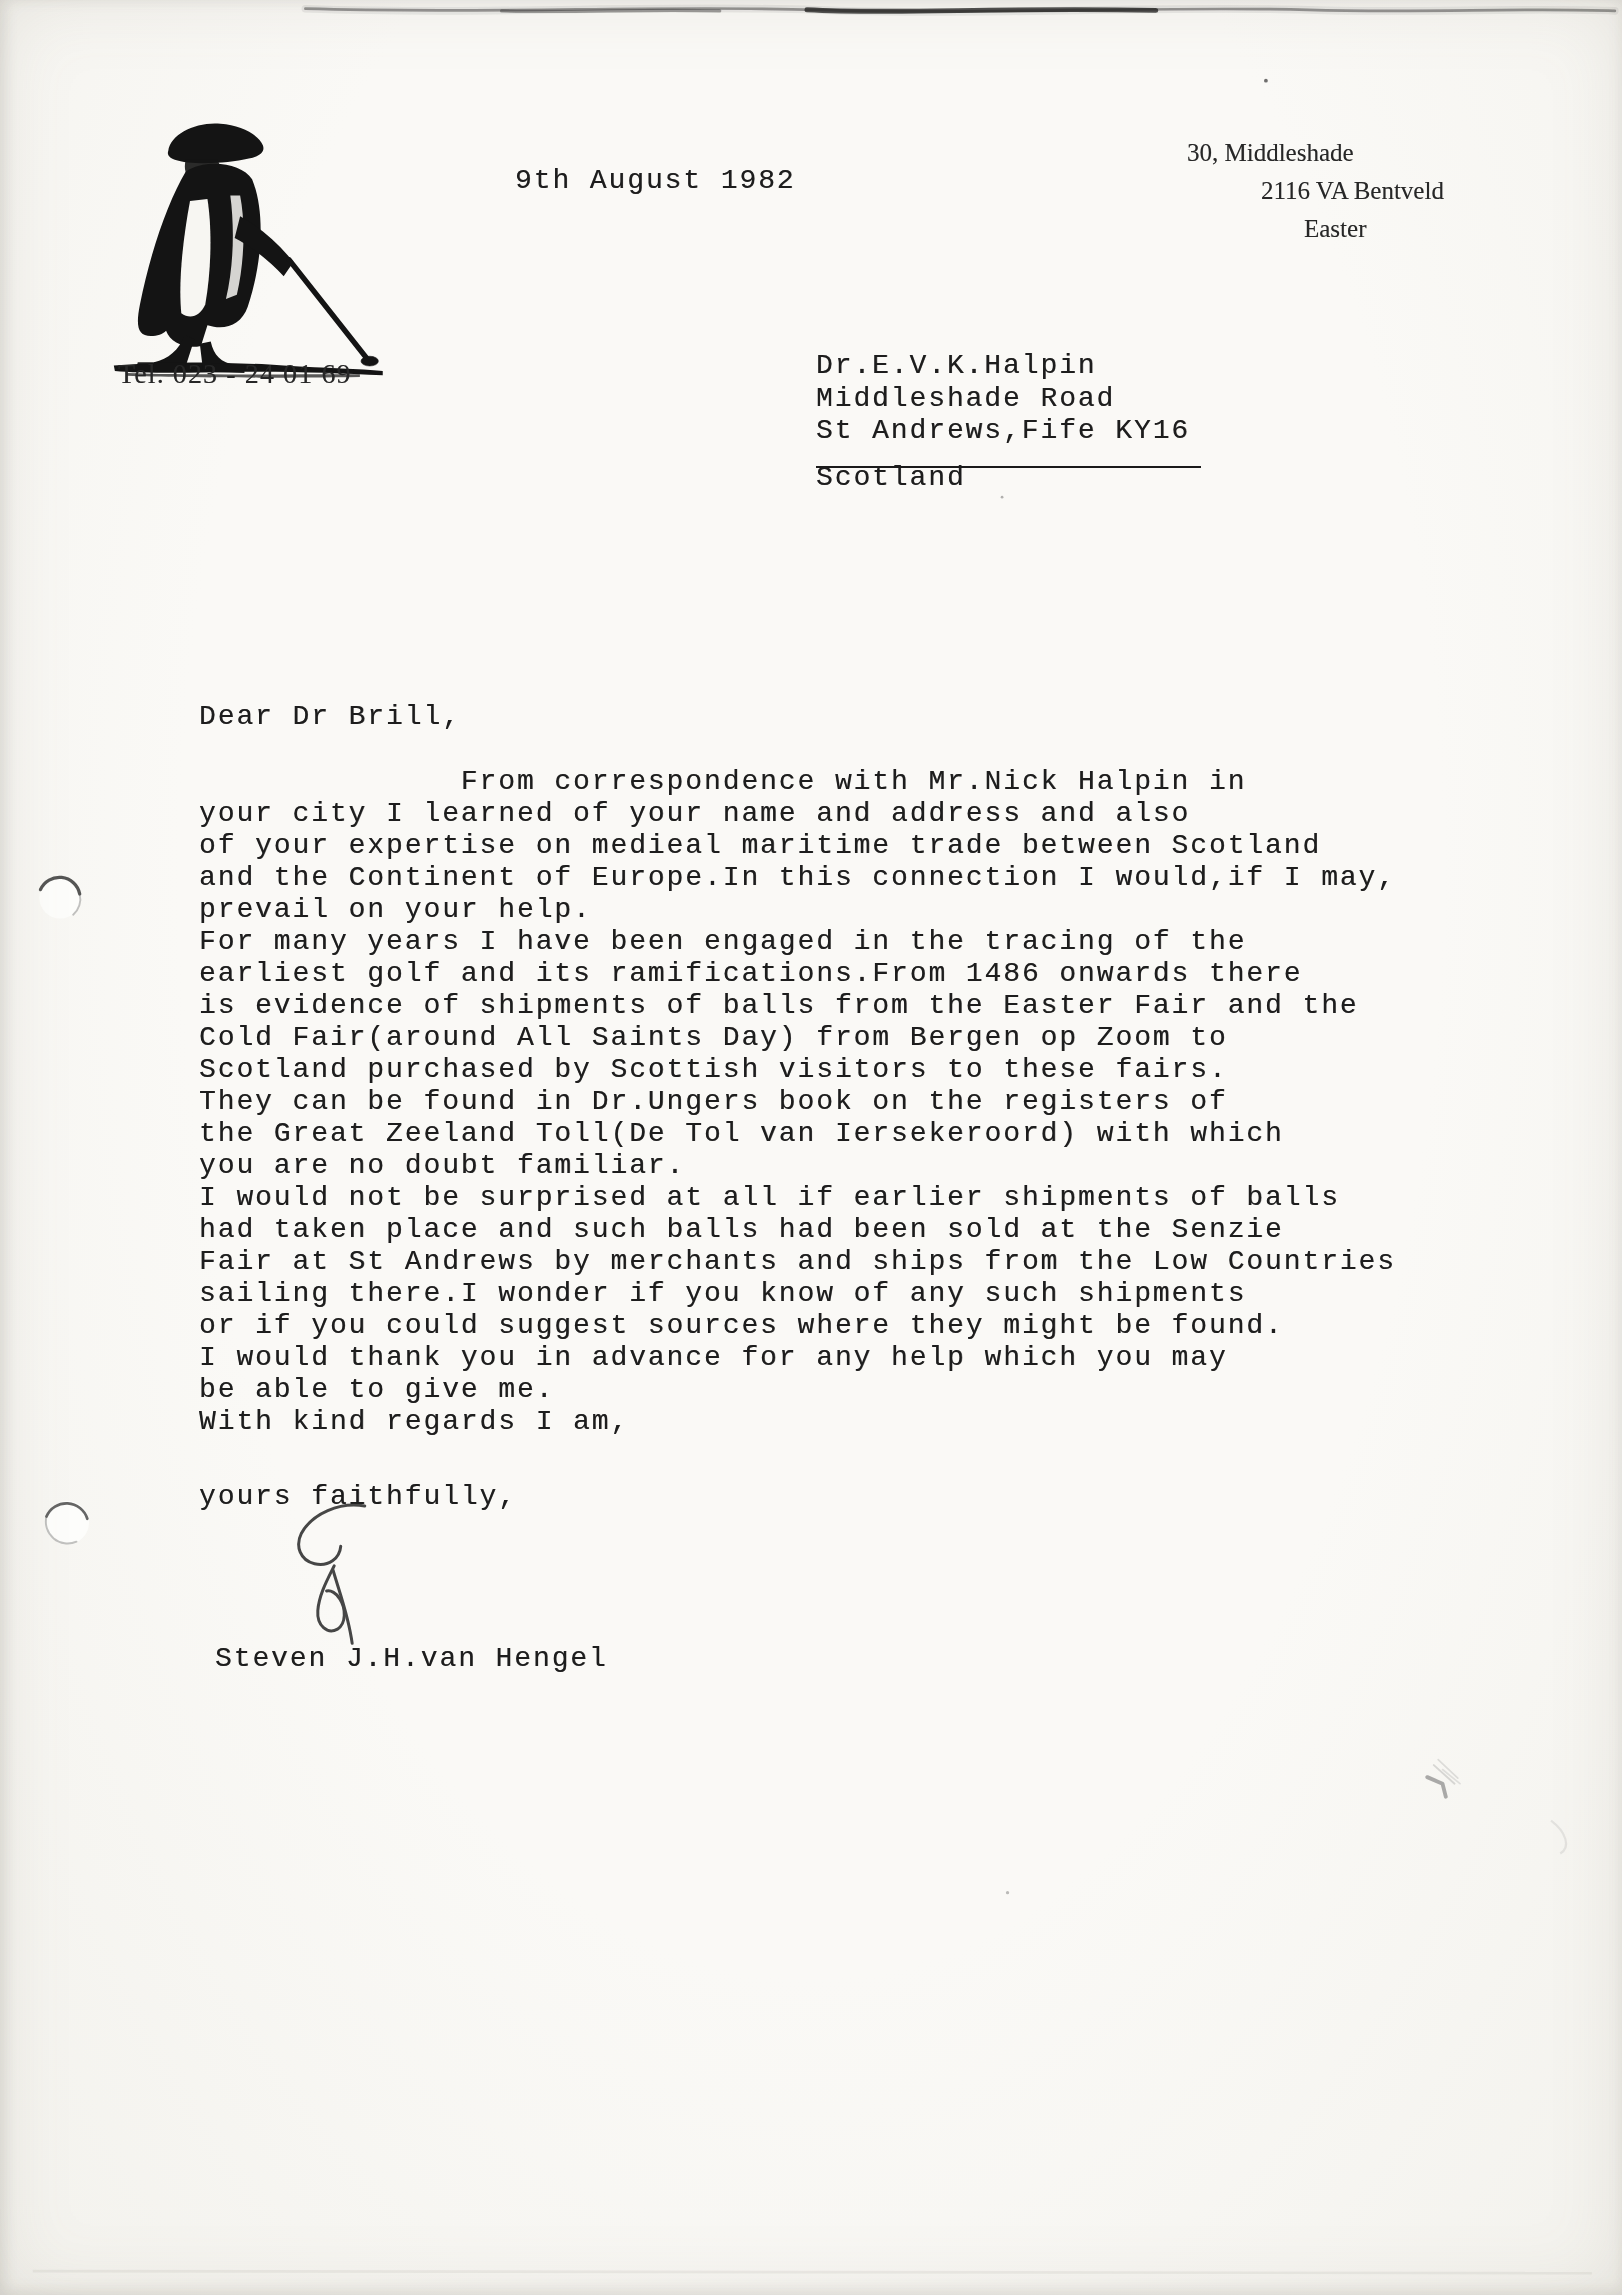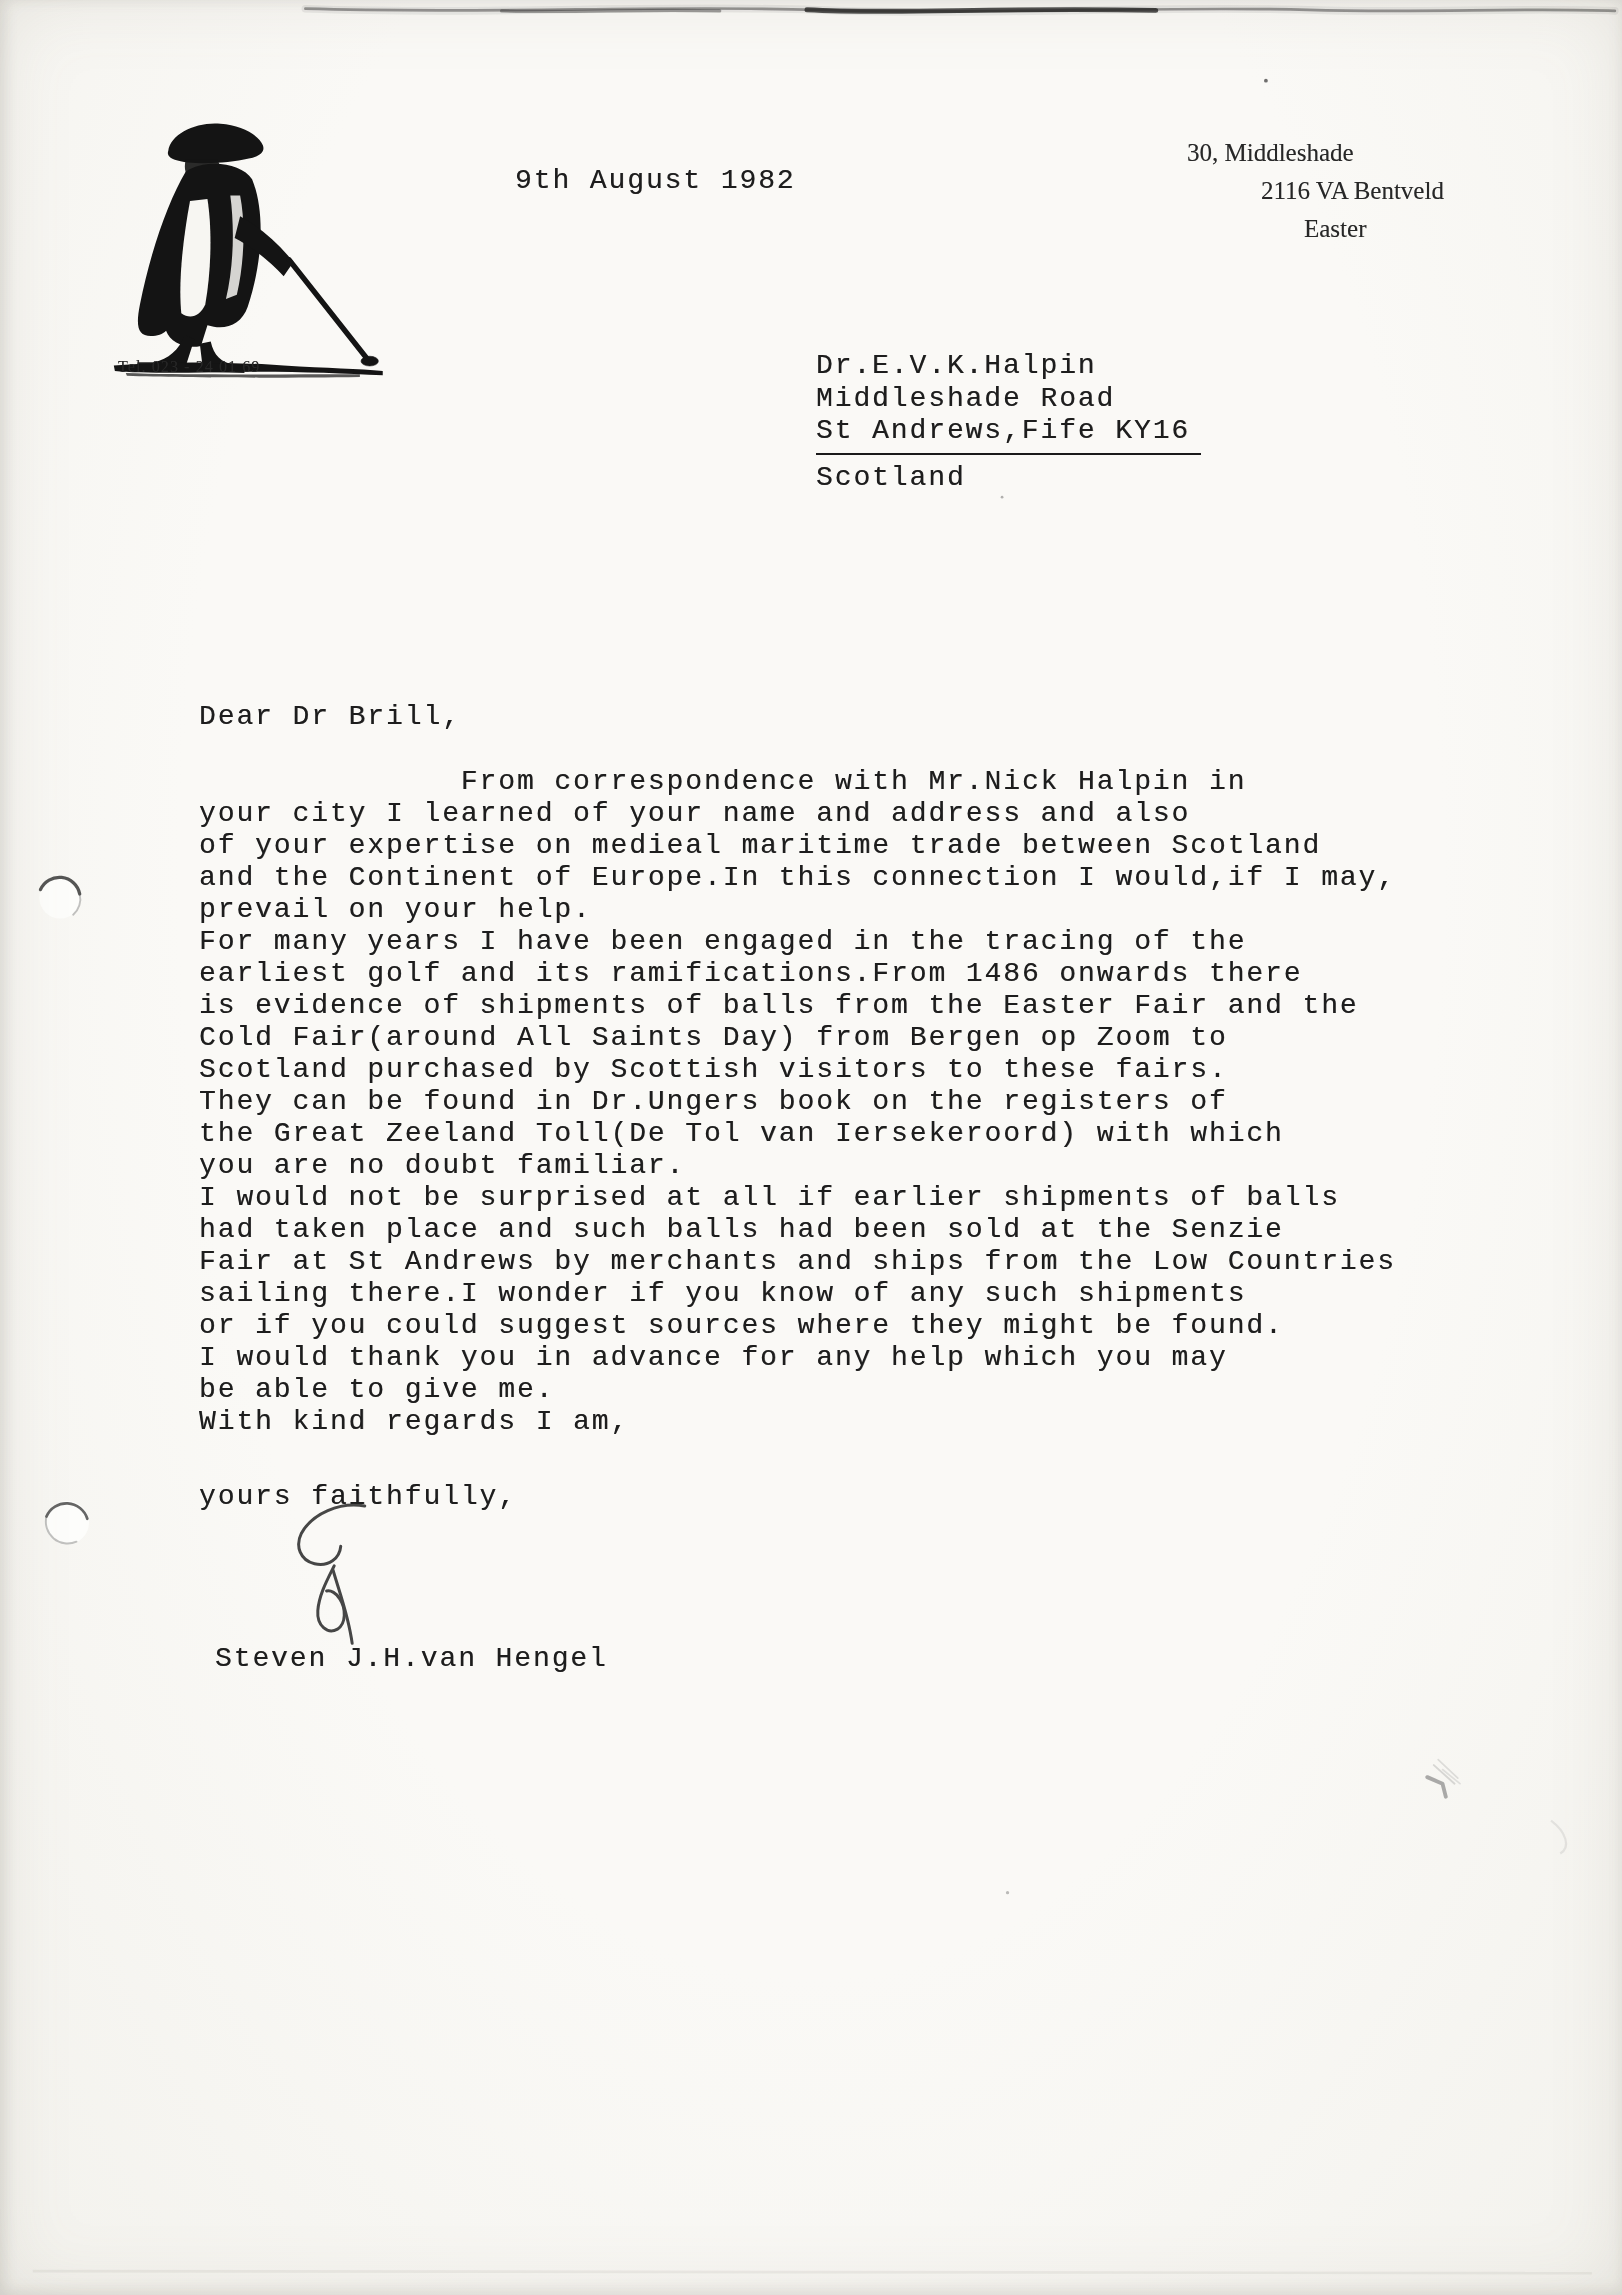--- a/index.html
+++ b/index.html
@@ -16,22 +16,22 @@
     text-shadow:0.3px 0.4px 0.5px rgba(25,25,25,0.55);
     margin-top:33px;
   }
   .tline{height:32px;line-height:32px;}
   
   .serif{
     font-family:"Liberation Serif","DejaVu Serif",serif;color:#272727;
     text-shadow:0.2px 0.2px 0.4px rgba(40,40,40,0.35);
   }
   .lh-addr{font-size:25px;line-height:29.4px;}
-  .lh-tel{font-size:16px;letter-spacing:1.1px;}
-  .underlined{border-bottom:2.7px solid #1a1a1a;padding-bottom:7px;}
+  .lh-tel{font-size:28px;letter-spacing:1.1px;}
+  .underlined{border-bottom:2.7px solid #1a1a1a;padding-bottom:20px;}
   .edge-vignette{
     left:0;top:0;width:1622px;height:2295px;pointer-events:none;
     box-shadow:inset 0 0 76px rgba(120,115,100,0.13), inset 5.5px 0 14px rgba(100,95,85,0.10), inset 0 -4.4px 16.4px rgba(110,105,95,0.08);
   }
   svg{display:block;}
 </style>
 </head>
 <body>
 
 <svg class="abs" style="left:104px;top:119px;" width="294" height="273" viewBox="0 0 540 500" aria-hidden="true">

